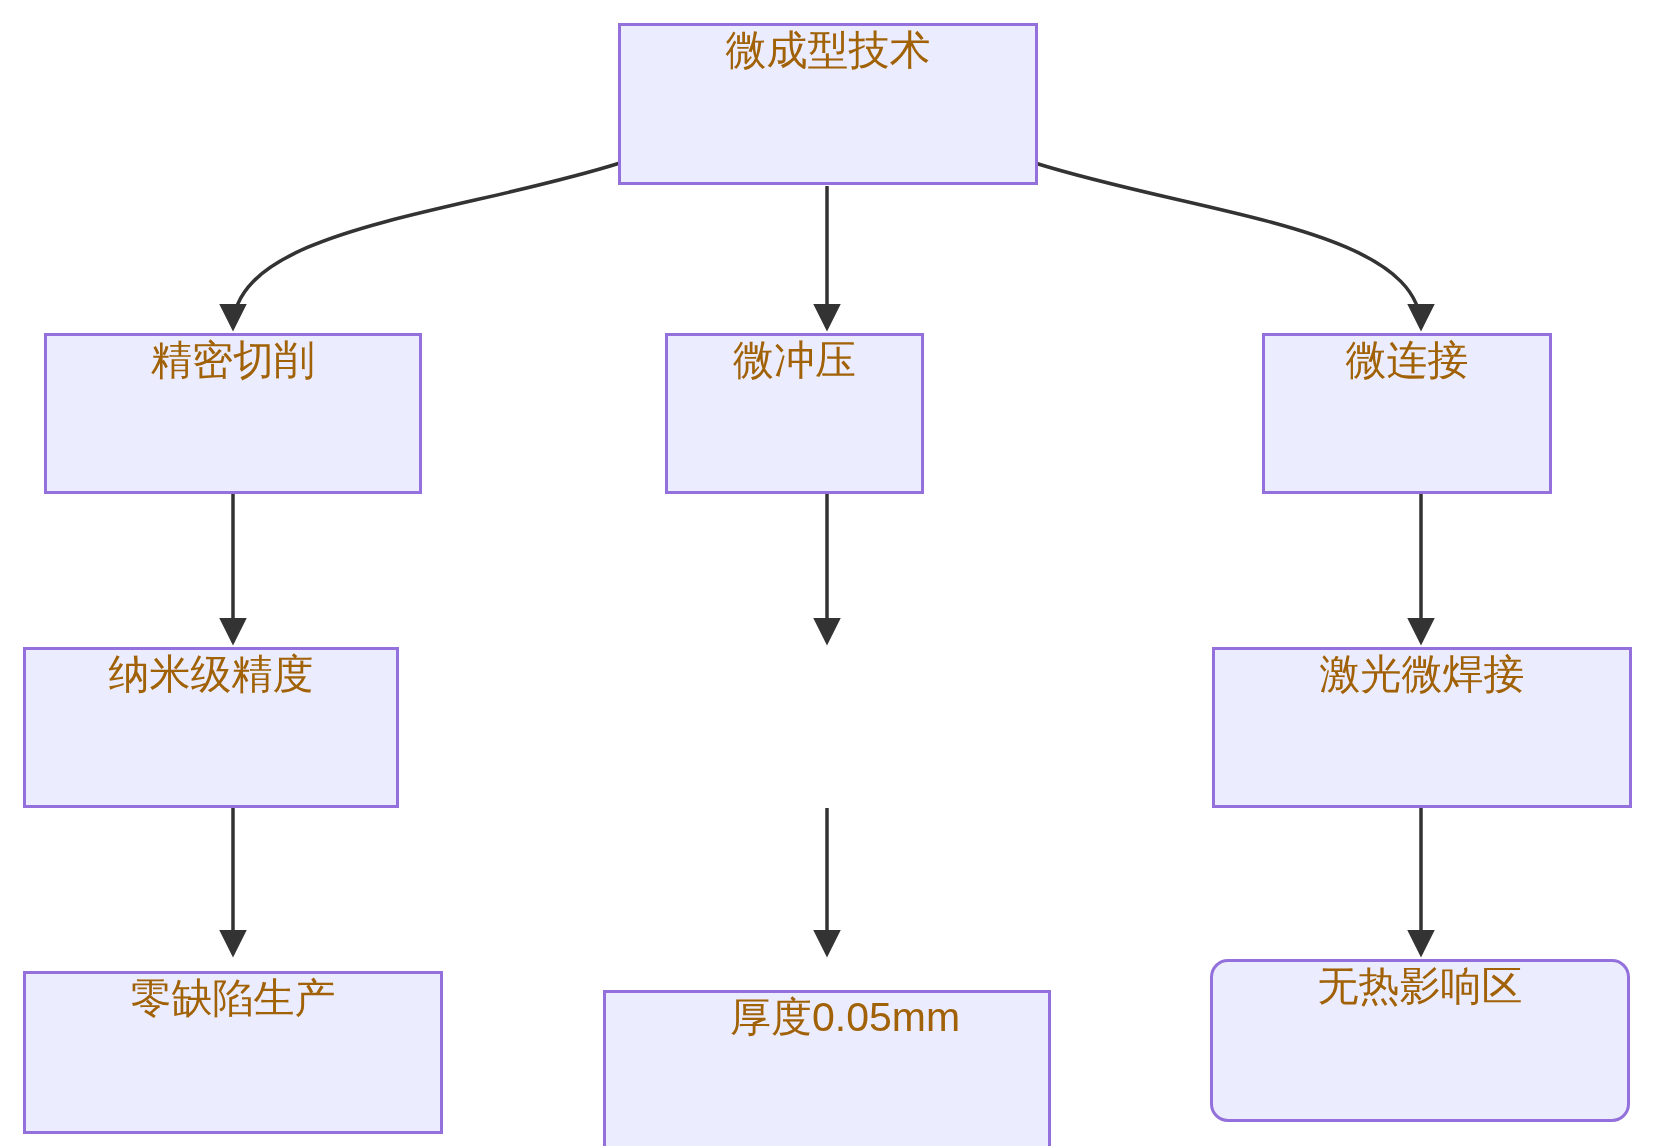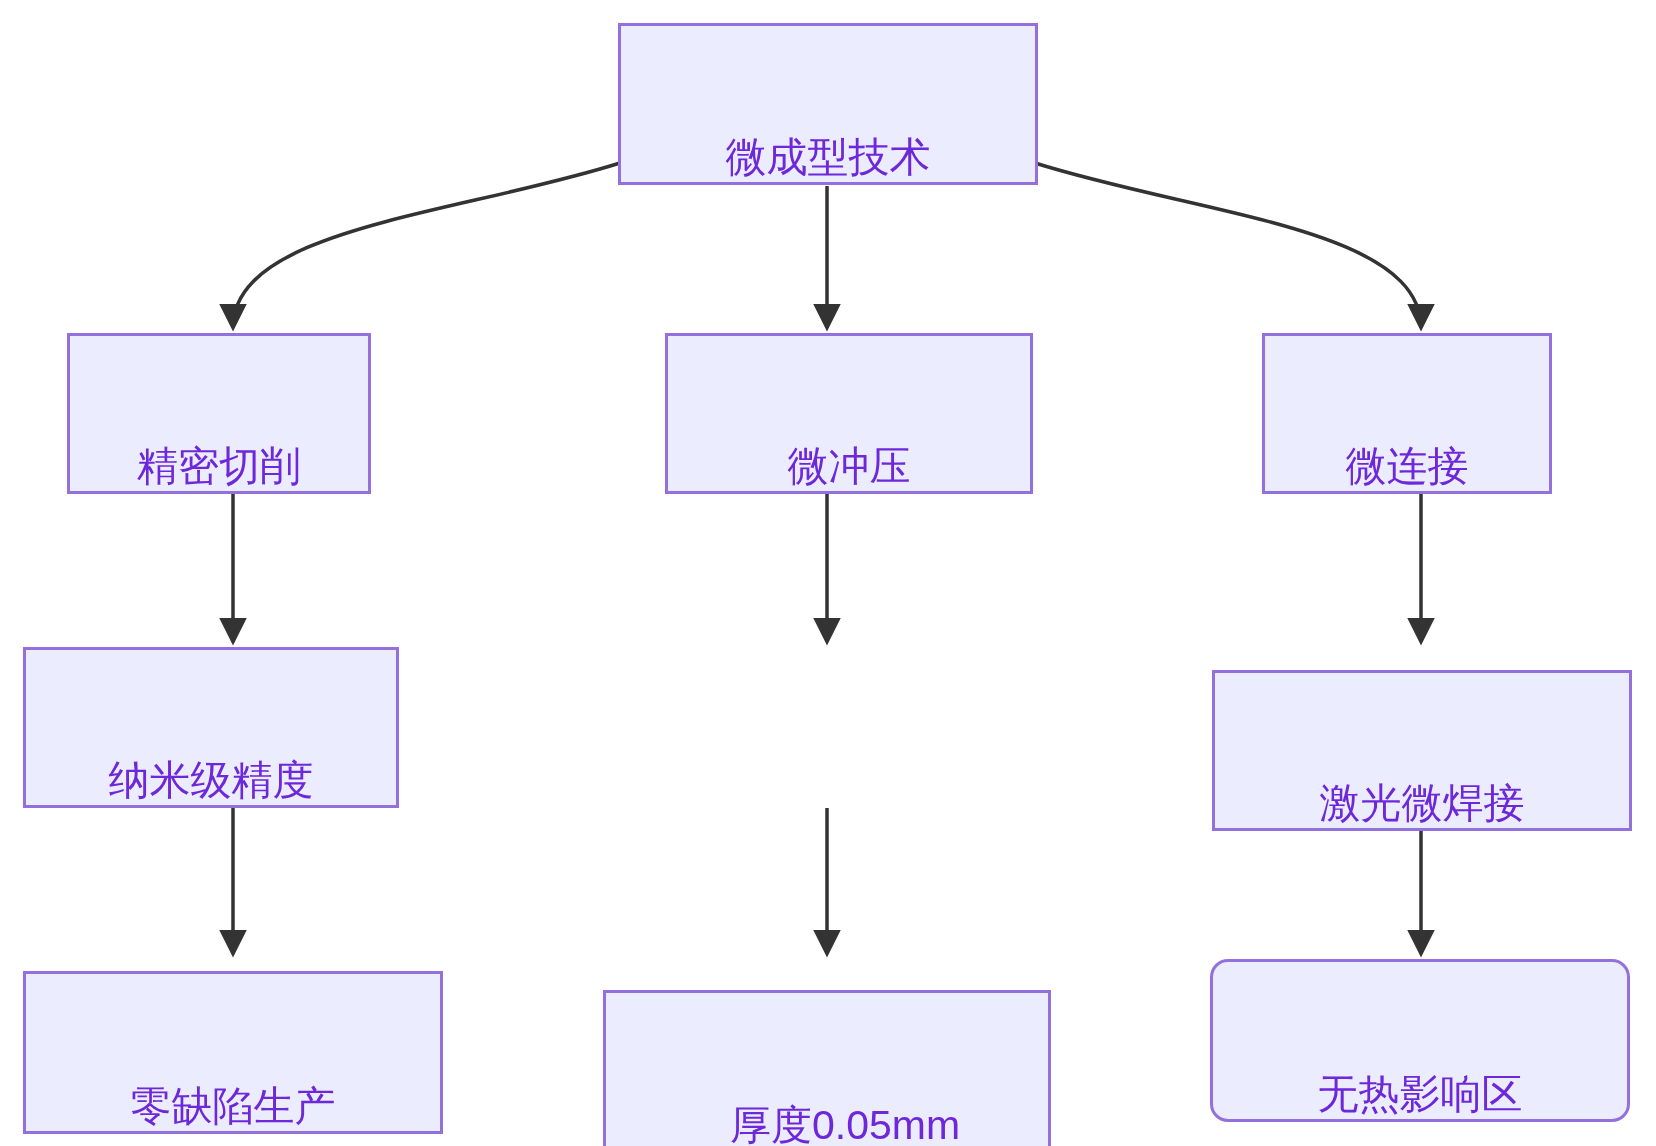--- a/index.html
+++ b/index.html
@@ -20,37 +20,37 @@
     left: 0;
     top: 0;
     width: 1656px;
     height: 1146px;
   }
   .node {
     position: absolute;
     box-sizing: border-box;
     background: #ECECFF;
     border: 3px solid #9370DB;
-    color: #6d28d9;
+    color: #a16207;
     display: flex;
-    align-items: flex-end;
+    align-items: flex-start;
     justify-content: center;
     font-size: 41px;
     font-weight: 400;
     line-height: 1.2;
     white-space: nowrap;
   }
   
   .n-root       { left: 618px;  top: 23px;  width: 420px; height: 162px; }
-  .n-cutting    { left: 44px;   top: 333px; width: 304px; height: 161px; margin-left: 23px; }
-  .n-stamping   { left: 665px;  top: 333px; width: 368px; height: 161px; }
+  .n-cutting    { left: 44px;   top: 333px; width: 378px; height: 161px; }
+  .n-stamping   { left: 665px;  top: 333px; width: 259px; height: 161px; }
   .n-joining    { left: 1262px; top: 333px; width: 290px; height: 161px; }
   .n-nano       { left: 23px;   top: 647px; width: 376px; height: 161px; }
   .n-thin       { left: 593px;  top: 647px; width: 468px; height: 161px; }
-  .n-laser      { left: 1212px; top: 647px; width: 420px; height: 161px; margin-top: 23px; }
+  .n-laser      { left: 1212px; top: 647px; width: 420px; height: 161px; }
   .n-zerodefect { left: 23px;   top: 959px; width: 420px; height: 163px; margin-top: 12px; }
   .n-thickness  { left: 603px;  top: 990px; width: 448px; height: 163px; padding-left: 36px; }
   .n-noheat     { left: 1210px; top: 959px; width: 420px; height: 163px; border-radius: 18px; }
 
   .edge {
     fill: none;
     stroke: #333333;
     stroke-width: 3.5px;
   }
 </style>

